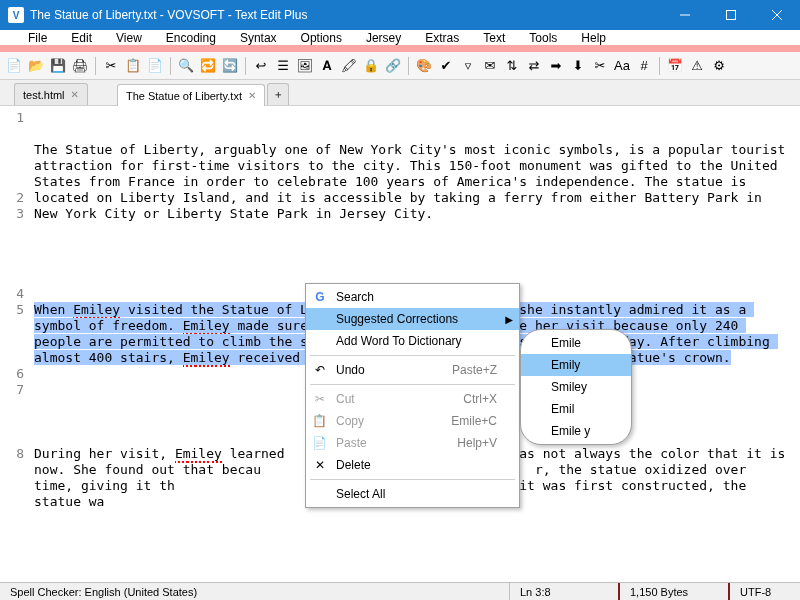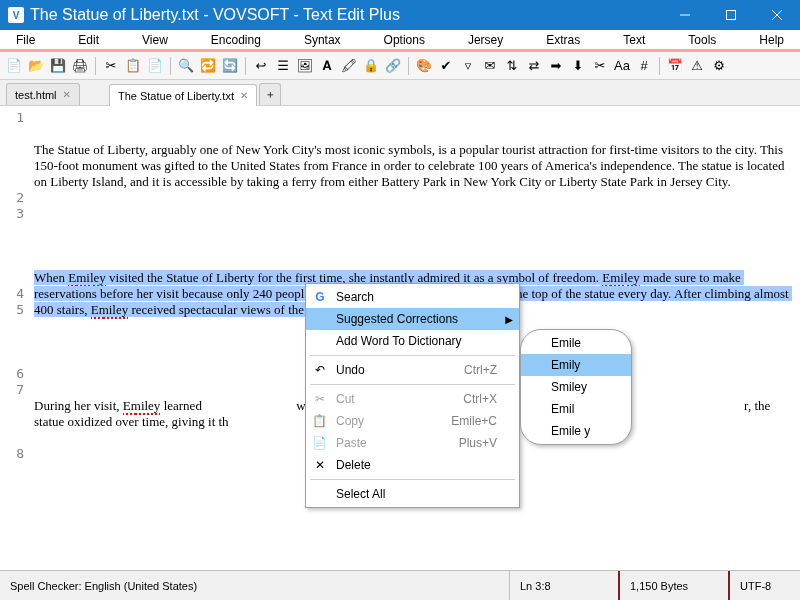--- a/index.html
+++ b/index.html
@@ -1,57 +1,57 @@
 <!DOCTYPE html>
 <html><head>
 <meta charset="utf-8">
 <style>
   * { box-sizing: border-box; margin: 0; padding: 0; }
   body { font-family: "Segoe UI", Tahoma, sans-serif; font-size: 12px; width: 800px; height: 600px; overflow: hidden; background: #fff; position: relative; }
 
   .titlebar { height: 30px; background: #1979ca; color: #fff; display: flex; align-items: center; padding-left: 8px; }
   .titlebar .icon { width: 16px; height: 16px; background: #fff; color:#1979ca; border-radius:2px; margin-right:6px; display:flex; align-items:center; justify-content:center; font-size:10px; font-weight:bold; }
-  .titlebar .title { flex: 1; font-size: 16px; }
+  .titlebar .title { flex: 1; font-size: 12px; }
   .winbtns { display: flex; height: 100%; }
   .winbtn { width: 46px; height: 100%; display:flex; align-items:center; justify-content:center; cursor:pointer; }
   .winbtn svg { width:10px; height:10px; stroke:#fff; stroke-width:1; fill:none; }
 
-  .menubar { height: 22px; background: #fff; display:flex; align-items:center; padding: 0 4px; border-bottom: 3px solid #fca5a5; justify-content: space-between; }
+  .menubar { height: 22px; background: #fff; display:flex; align-items:center; padding: 0 16px; border-bottom: 7px solid #fca5a5; }
   .menubar span { padding: 2px 12px; cursor:pointer; }
 
   .toolbar { height: 28px; background:#f6f6f6; border-bottom:1px solid #d0d0d0; display:flex; align-items:center; padding:0 4px; gap:2px; }
   .tbtn { width:20px; height:20px; display:flex; align-items:center; justify-content:center; cursor:pointer; border-radius:2px; font-size:13px; }
   .tsep { width:1px; height:18px; background:#c0c0c0; margin:0 3px; }
 
-  .tabbar { height: 26px; background:#f0f0f0; border-bottom:1px solid #d0d0d0; display:flex; align-items:flex-end; padding-left:6px;text-align:center; }
+  .tabbar { height: 26px; background:#f0f0f0; border-bottom:1px solid #d0d0d0; display:flex; align-items:flex-end; padding-left:14px;text-align:center; }
   .tab { height:22px; background:#e8e8e8; border:1px solid #c0c0c0; border-bottom:none; border-radius:3px 3px 0 0; padding:0 8px; margin-right:2px; display:flex; align-items:center; gap:6px; font-size:11px; cursor:pointer; }
   .tab.active { background:#fff; position:relative; top:1px;margin-left:27px; }
   .tab .x { font-size:10px; color:#888; cursor:pointer; }
   .tab.new { width:22px; justify-content:center; }
 
   .editor { position:relative; height: 472px; display:flex; font-family: Consolas, monospace; font-size:13px; line-height:16px; overflow:hidden; }
   .gutter { width:30px; background:#fff; color:#808080; text-align:right; padding:4px 6px 4px 0; user-select:none; }
   .gutter div { height:16px; }
-  .code { flex:1; padding:4px 8px 16px 4px; white-space:pre-wrap; word-wrap:break-word; color:#000;font-family:Liberation Serif, serif; }
+  .code { flex:1; padding:4px 8px 16px 4px; white-space:pre-wrap; word-wrap:break-word; color:#000; }
   .code .para { min-height:16px; }
   .sel { background:#a6c9ff; }
   .spellerr { border-bottom: 2px solid transparent; border-image: repeating-linear-gradient(90deg, red 0 2px, transparent 2px 4px) 1; background-position:bottom; }
 
   .ctxmenu { position:absolute; background:#fff; border:1px solid #a0a0a0; box-shadow:2px 2px 4px rgba(0,0,0,0.25); font-size:12px; padding:2px 0; }
   .ctxmenu.main { left:305px; top:283px; width:215px; }
   .ctxmenu.sub { left:520px; top:329px; width:112px;border-radius:21px; }
   .mitem { height:22px; display:flex; align-items:center; padding:0 22px 0 30px; position:relative; cursor:pointer; }
   .mitem.hl { background:#91c9f7; }
   .mitem.disabled { color:#a0a0a0; }
   .mitem .sc { margin-left:auto; color:#808080; }
   .mitem .arrow { position:absolute; right:6px; font-size:10px; }
   .mitem .mi { position:absolute; left:6px; width:16px; text-align:center; font-size:12px; }
   .msep { height:1px; background:#d0d0d0; margin:3px 4px; }
 
-  .statusbar { position:absolute; bottom:0; left:0; right:0; height:30px; background:#f0f0f0; border-top:1px solid #c0c0c0; display:flex; align-items:center; font-size:11px; }
+  .statusbar { position:absolute; bottom:0; left:0; right:0; height:18px; background:#f0f0f0; border-top:1px solid #c0c0c0; display:flex; align-items:center; font-size:11px; }
   .sseg { padding:0 10px; border-right:2px solid #7f1d1d; height:100%; display:flex; align-items:center; }
   .sseg.first { flex:1; border-right:1px solid #c0c0c0; }
   .sseg.w { width:110px; }
 </style>
 </head>
 <body>
 
 <div class="titlebar">
   <div class="icon">V</div>
   <div class="title">The Statue of Liberty.txt - VOVSOFT - Text Edit Plus</div>
@@ -186,37 +186,37 @@
       <span>Suggested Corrections</span>
       <span class="arrow">▶</span>
     </div>
   <div class="mitem">
       <span>Add Word To Dictionary</span>
     </div>
   <div class="msep"></div>
   <div class="mitem">
       <span class="mi">↶</span>
       <span>Undo</span>
-      <span class="sc">Ctrl+Z</span>
+      <span class="sc">Paste+Z</span>
     </div>
   <div class="msep"></div>
   <div class="mitem disabled">
       <span class="mi">✂</span>
       <span>Cut</span>
       <span class="sc">Ctrl+X</span>
     </div>
   <div class="mitem disabled">
       <span class="mi">📋</span>
       <span>Copy</span>
       <span class="sc">Emile+C</span>
     </div>
   <div class="mitem disabled">
       <span class="mi">📄</span>
       <span>Paste</span>
-      <span class="sc">Plus+V</span>
+      <span class="sc">Help+V</span>
     </div>
   <div class="mitem">
       <span class="mi">✕</span>
       <span>Delete</span>
     </div>
   <div class="msep"></div>
   <div class="mitem">
       <span>Select All</span>
     </div>
 </div>

